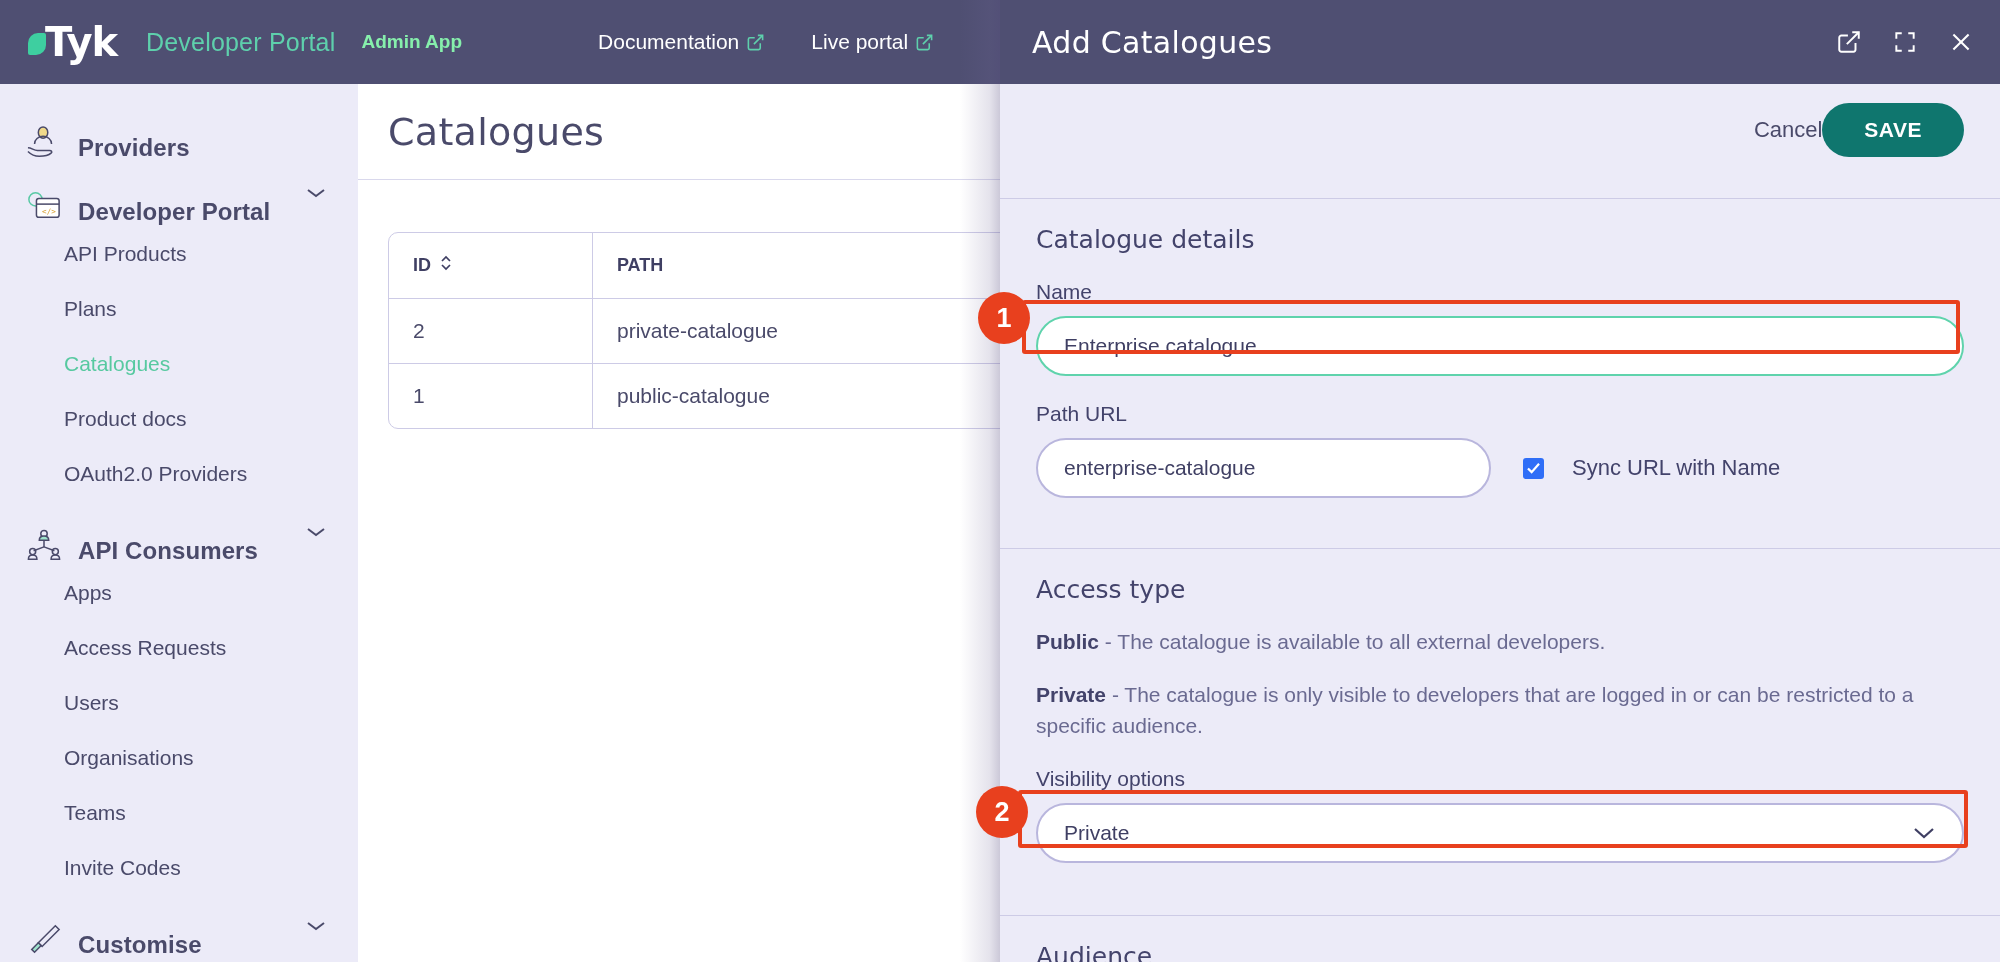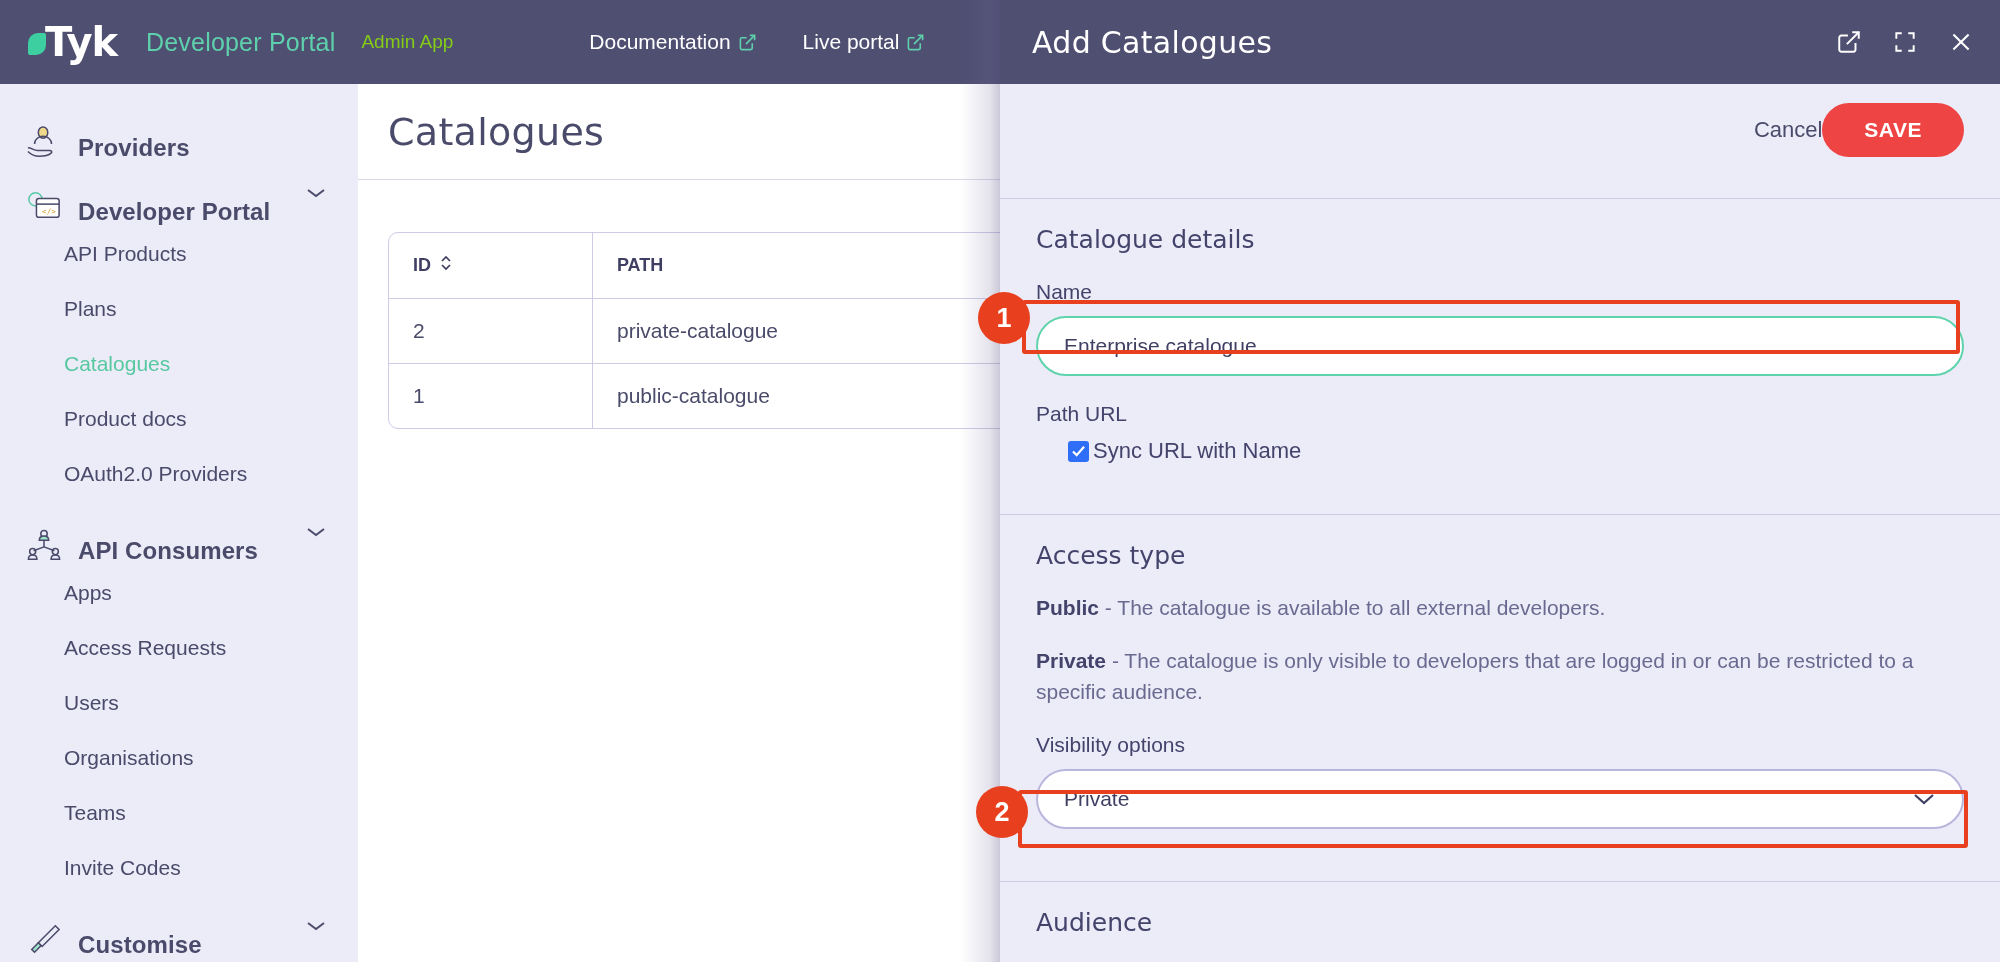--- a/index.html
+++ b/index.html
@@ -31,21 +31,21 @@
     position:absolute; left: 17px; top: 0px;
     color: #ffffff; font-size: 40px; font-weight: 700;
     letter-spacing: -1px; line-height: 46px;
     font-family: "DejaVu Sans", sans-serif;
   }
   .logo-text {
     color: #5ed0ac; font-size: 25px; font-weight: 400;
     letter-spacing: .2px; margin-left: 4px;
   }
   .admin-app {
-    color: #84cc16; font-size: 19px; margin-left: 26px; font-weight: 400;
+    color: #86efac; font-size: 19px; margin-left: 26px; font-weight: 700;
   }
   .nav-links { display:flex; align-items:center; margin-left: 136px; gap: 46px; }
   .nav-link {
     color:#ffffff; font-size: 21px; display:flex; align-items:center; gap:7px;
     cursor: pointer;
   }
   .ext-ico { display:inline-block; width:19px; height:19px; }
   .user-cluster { display:flex; align-items:center; gap: 14px; margin-left: 40px; }
   .user-id { color:#ffffff; font-size: 19px; }
 
@@ -144,21 +144,21 @@
 
   .modal-actions {
     height: 92px; display:flex; align-items:center; justify-content:flex-end;
     padding-right: 36px;
   }
   .cancel-btn {
     font-size: 22px; color:#4a4a6a; background:none; border:none; cursor:pointer;
     font-family:"Liberation Sans", sans-serif;
   }
   .save-btn {
-    background:#ef4444; color:#ffffff; border:none; border-radius: 28px;
+    background:#0f766e; color:#ffffff; border:none; border-radius: 28px;
     font-size: 21px; font-weight:700; letter-spacing: .5px;
     padding: 15px 42px; cursor:pointer;
     font-family:"Liberation Sans", sans-serif;
   }
 
   .section { padding: 0 36px; position:relative; }
   .sec-divider { height:1px; background:#cdcbe6; margin: 22px 0 0 0; }
   .sec-title {
     font-size: 25px; color:#43436b; font-weight:400; margin-top: 26px;
     font-family:"DejaVu Sans", sans-serif;
@@ -166,21 +166,21 @@
   .field-label { font-size: 21px; color:#43436b; margin-top: 26px; }
   .text-input {
     display:block; width: 100%; height: 60px;
     border-radius: 30px; border: 2px solid #5fd3ac;
     background:#ffffff; font-size: 21px; color:#3f3f63;
     padding: 0 26px; margin-top: 12px; outline:none;
     font-family:"Liberation Sans", sans-serif;
   }
   .text-input.plain { border: 2px solid #b9b6dd; width: 455px; }
   .row-inline { display:flex; align-items:center; }
-  .sync-wrap { display:flex; align-items:center; gap: 4px; margin-left: 32px; margin-top: 12px; }
+  .sync-wrap { display:flex; align-items:center; gap: 28px; margin-left: 32px; margin-top: 12px; }
   .sync-box {
     width: 21px; height: 21px; border-radius: 3px; background:#2f6ef7;
     display:flex; align-items:center; justify-content:center; cursor:pointer;
   }
   .sync-label { font-size: 22px; color:#43436b; }
   .para { font-size: 21px; color:#6a6a91; margin-top: 22px; line-height: 1.48; }
   .para b { color:#43436b; font-weight:700; }
   .select-box {
     position:relative; width:100%; height: 60px; margin-top: 12px;
     border-radius: 30px; border: 2px solid #b9b6dd; background:#ffffff;
@@ -447,20 +447,21 @@
     <div class="section">
       <div class="sec-title">Catalogue details</div>
 
       <div class="field-label">Name</div>
       <div style="position:relative;">
         <input class="text-input" type="text" value="Enterprise catalogue" style="">
       </div>
 
       <div class="field-label">Path URL</div>
       <div class="row-inline">
+        <input class="text-input plain" type="text" value="enterprise-catalogue" style="">
         <div class="sync-wrap">
           <span class="sync-box">
             <svg width="15" height="12" viewBox="0 0 16 13" fill="none" stroke="#ffffff" stroke-width="2.4">
               <polyline points="2,7 6,11 14,2"></polyline>
             </svg>
           </span>
           <span class="sync-label">Sync URL with Name</span>
         </div>
       </div>
       <div style="height:28px"></div>

